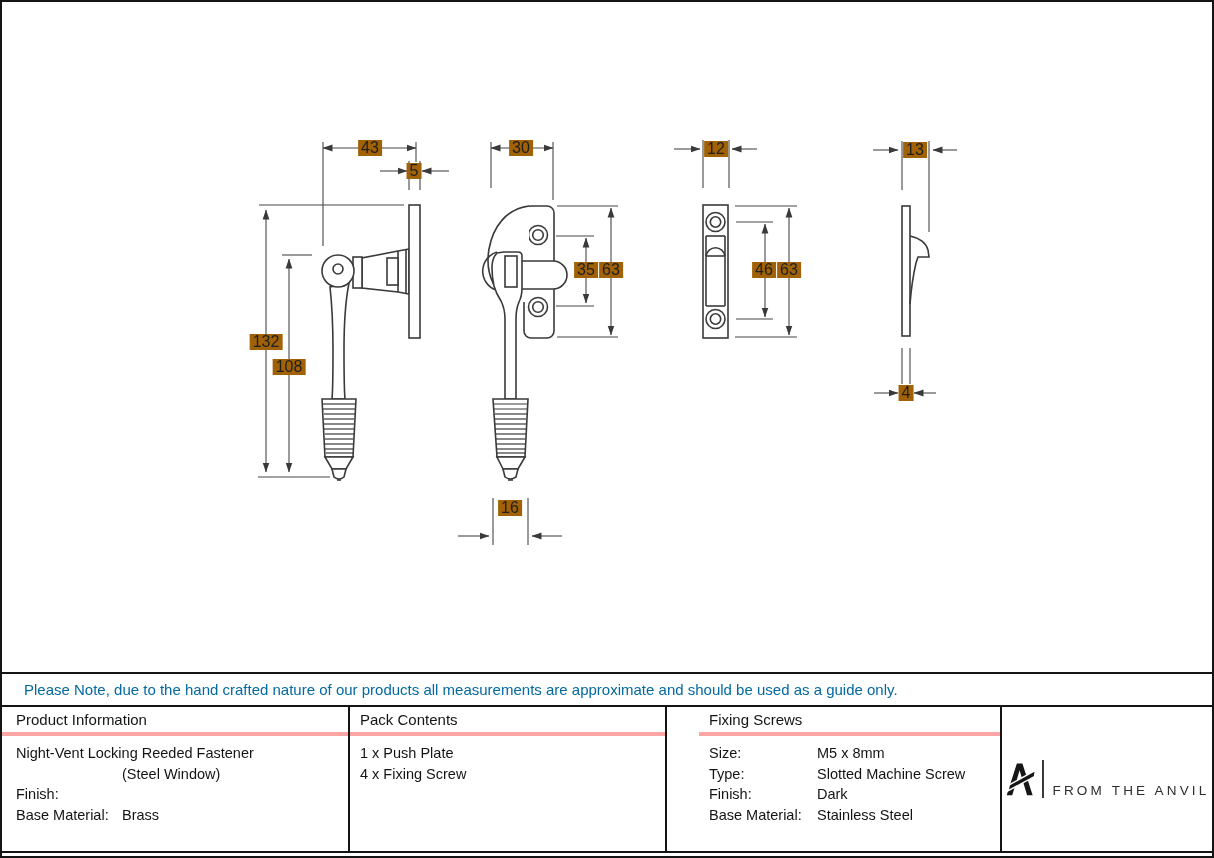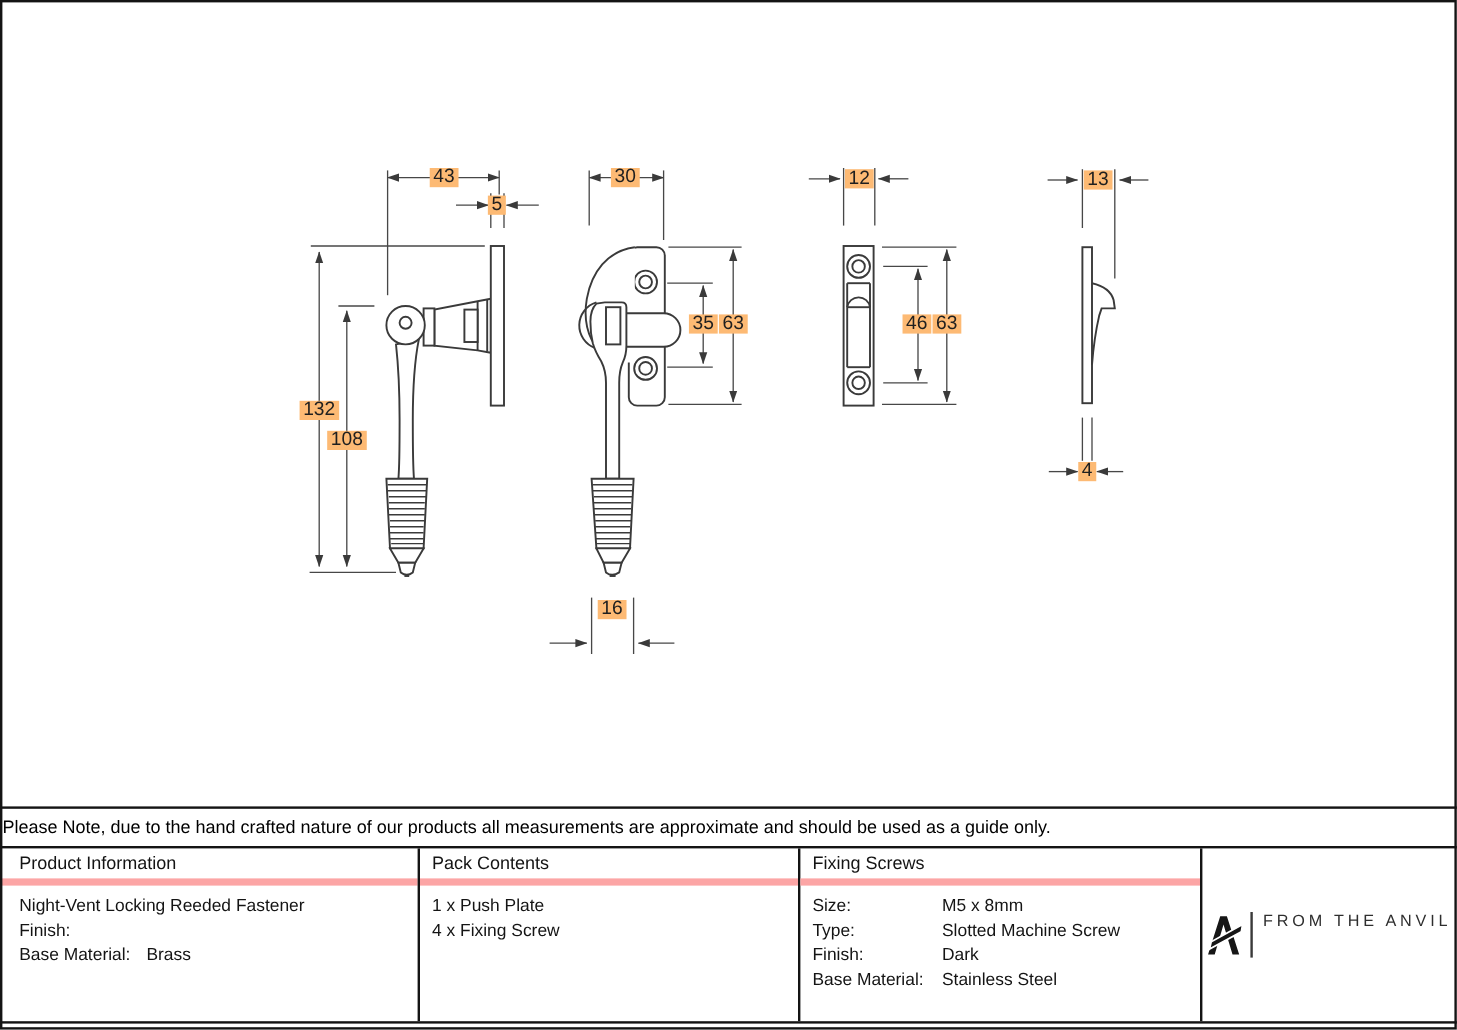--- a/index.html
+++ b/index.html
@@ -4,54 +4,54 @@
 <style>
   html,body{margin:0;padding:0;}
   body{
     width:1214px;height:858px;position:relative;background:#ffffff;
     font-family:"Liberation Sans",sans-serif;color:#1f1f1f;overflow:hidden;
   }
   .frame{position:absolute;inset:0;border:2px solid #141414;pointer-events:none;z-index:50;}
   .drawing-svg{position:absolute;left:0;top:0;}
   .dimlabel{
     position:absolute;transform:translate(-50%,-50%);
-    font-size:16px;line-height:1;background:#fdba74;padding:0 3px;
+    font-size:16px;line-height:1;background:#a16207;padding:0 3px;
     color:#1f1f1f;z-index:5;white-space:nowrap;
   }
   .note-row{
     position:absolute;left:0;top:672px;width:1214px;height:35px;
     border-top:2px solid #141414;border-bottom:2px solid #141414;
     box-sizing:border-box;display:flex;align-items:center;
   }
-  .note-row span{padding-left:2px;font-size:15px;color:#000000;}
+  .note-row span{padding-left:24px;font-size:15px;color:#0369a1;}
   .spec-table{
     position:absolute;left:0;top:707px;width:1214px;height:146px;
     box-sizing:border-box;border-bottom:2px solid #141414;
     display:flex;z-index:10;
   }
   .col{box-sizing:border-box;height:100%;}
   .col.c2,.col.c3,.col.c4{border-left:2px solid #141414;}
   .col.c1{width:348px;}
   .col.c2{width:317px;}
-  .col.c3{width:335px;}
+  .col.c3{width:335px;padding-left:32px;}
   .col.c4{flex:1;display:flex;align-items:center;justify-content:center;}
   .col-header{
-    height:25px;border-bottom:6px solid #fca5a5;box-sizing:content-box;
+    height:25px;border-bottom:4px solid #fca5a5;box-sizing:content-box;
     display:flex;align-items:center;font-size:15px;color:#141414;
   }
   .c1 .col-header{padding-left:16px;}
   .c2 .col-header,.c3 .col-header{padding-left:10px;}
   .col-body{padding-top:7px;font-size:14.5px;line-height:20.5px;color:#141414;}
   .c1 .col-body{padding-left:16px;}
   .c2 .col-body,.c3 .col-body{padding-left:10px;}
   .kv-row{display:flex;}
   .kv-label{width:106px;flex:0 0 106px;}
   .c3 .kv-label{width:108px;flex:0 0 108px;}
   .kv-value{flex:1;padding-right:8px;}
-  .brand{display:flex;align-items:flex-start;}
+  .brand{display:flex;align-items:flex-end;}
   .brand-divider{width:2px;height:38px;background:#3a3a3a;margin:0 8px 0 6px;}
   .brand-name{font-size:13.5px;letter-spacing:3.2px;color:#2e2e2e;white-space:nowrap;}
   
   .lnf{fill:#ffffff;stroke:#3a3a3a;stroke-width:1.6;}
   .ln{fill:none;stroke:#3a3a3a;stroke-width:1.6;}
   .fillonly{fill:#ffffff;stroke:none;}
   .dim{fill:none;stroke:#474747;stroke-width:1.1;}
   .rib{fill:none;stroke:#3a3a3a;stroke-width:1.2;}
 </style>
 </head>
@@ -217,20 +217,24 @@
 
 <div class="spec-table">
 
   <div class="col c1">
     <div class="col-header">Product Information</div>
     <div class="col-body">
       <div class="kv-row">
         <span class="kv-value">Night-Vent Locking Reeded Fastener</span>
       </div>
       <div class="kv-row">
+        <span class="kv-label"></span>
+        <span class="kv-value">(Steel Window)</span>
+      </div>
+      <div class="kv-row">
         <span class="kv-label">Finish:</span>
       </div>
       <div class="kv-row">
         <span class="kv-label">Base Material:</span>
         <span class="kv-value">Brass</span>
       </div>
     </div>
   </div>
 
   <div class="col c2">

